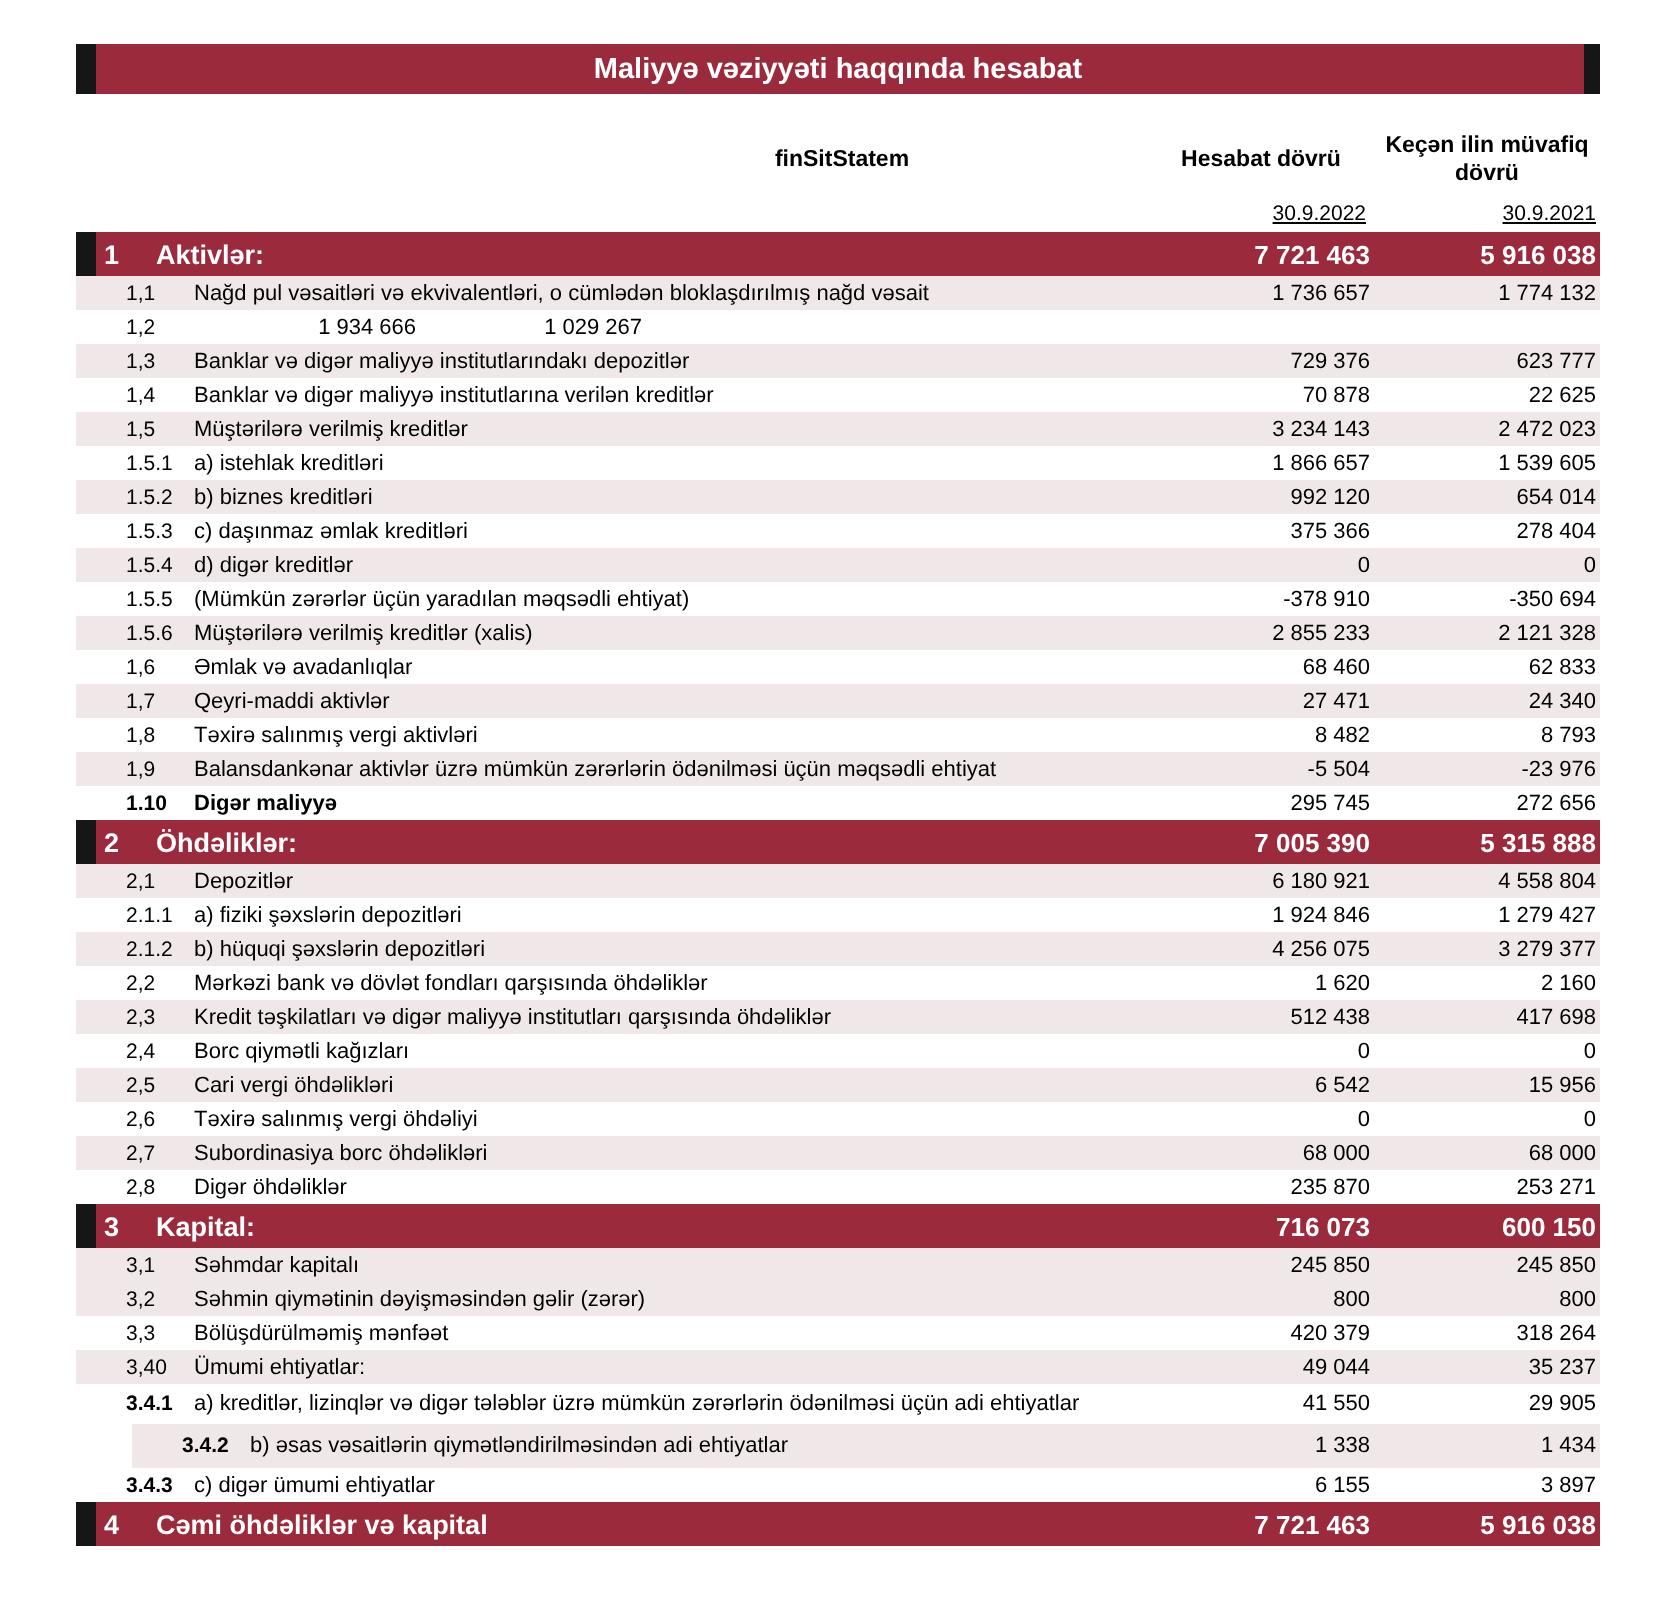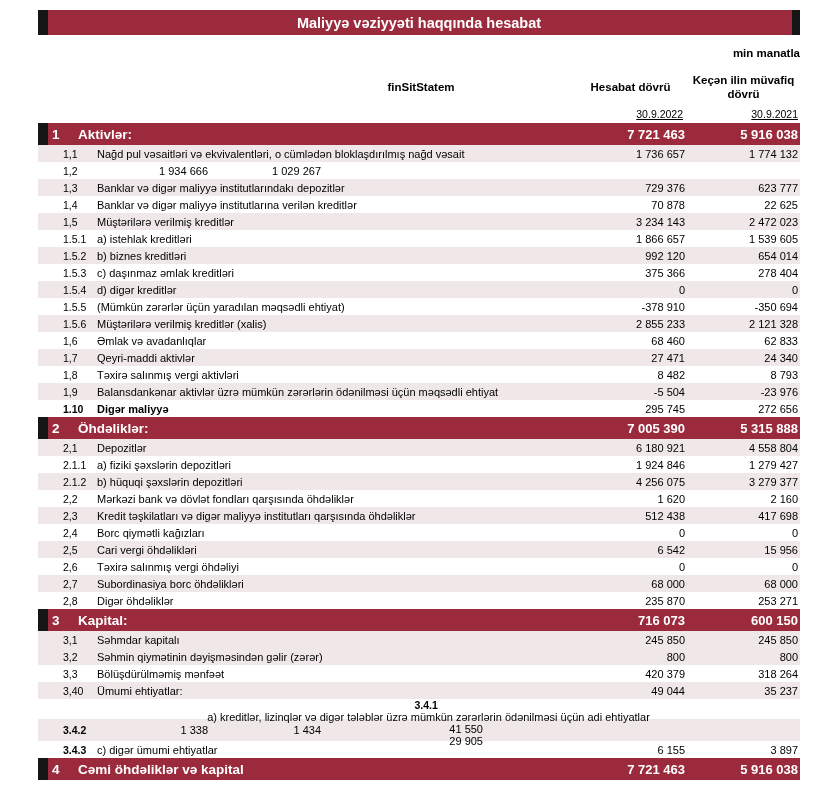--- a/index.html
+++ b/index.html
@@ -12,20 +12,21 @@
   .page { padding:10px 38px 0 38px; }
 
   .title-bar {
     height:25px; margin-bottom:12px;
     display:flex; align-items:center; justify-content:center;
     color:#fff; font-weight:700; font-size:14.5px;
     background:linear-gradient(to right,
       var(--cap) 0, var(--cap) 10px,
       var(--accent) 10px, var(--accent) calc(100% - 8px),
       var(--cap) calc(100% - 8px), var(--cap) 100%);
+    margin-top:12px;
   }
 
   .unit-row { height:15px; margin-bottom:4px; text-align:right; font-weight:700; font-size:11.5px; }
 
   .head-row { position:relative; display:flex; align-items:center; height:42px; font-weight:700; font-size:11.5px; }
   .head-label { position:absolute; left:4px; right:0; text-align:center; }
   .head-spacer { flex:1; }
   .head-col { width:113px; text-align:center; line-height:1.25; position:relative; }
 
   .date-row { display:flex; height:15px; font-size:10.5px; align-items:flex-start; }
@@ -36,39 +37,36 @@
     display:flex; align-items:center; height:22px;
     color:#fff; font-weight:700; font-size:13.5px;
     background:linear-gradient(to right, var(--cap) 0, var(--cap) 10px, var(--accent) 10px, var(--accent) 100%);
   }
   .s-num { width:40px; padding-left:14px; box-sizing:border-box; }
   .s-title { flex:1; }
   .s-val { width:113px; text-align:right; padding-right:2px; font-size:13px; box-sizing:border-box; }
 
   .row { display:flex; align-items:center; height:17px; font-size:11px;padding-left:19px; }
   .row.shaded { background:var(--shade); }
-  .row.tall { height:20px;flex-direction:column; }
-  .row.medium { height:22px; }
+  .row.tall { height:20px; }
+  .row.medium { height:22px;margin-left:28px; }
   .c-num { width:40px; padding-left:6px; box-sizing:border-box; font-size:10.5px; white-space:nowrap; }
   .c-label { flex:1 1 0; min-width:0; white-space:nowrap; }
   .c-val { width:113px; text-align:right; padding-right:2px; box-sizing:border-box; white-space:nowrap; }
   .bold { font-weight:700; }
 </style>
 </head>
 <body>
 
 <div class="page">
 
   <div class="title-bar">
     <span>Maliyyə vəziyyəti haqqında hesabat</span>
   </div>
 
-  <div class="unit-row">
-    <span>min manatla</span>
-  </div>
 
   <div class="head-row">
     <div class="head-label">finSitStatem</div>
     <div class="head-spacer"></div>
     <div class="head-col">Hesabat dövrü</div>
     <div class="head-col">Keçən ilin müvafiq dövrü</div>
   </div>
 
   <div class="date-row">
     <div class="date-spacer"></div>
@@ -275,20 +273,21 @@
         <div class="c-val">35 237</div>
       </div>
       <div class="row tall">
         <div class="c-num bold">3.4.1</div>
         <div class="c-label">a) kreditlər, lizinqlər və digər tələblər üzrə mümkün zərərlərin ödənilməsi üçün adi ehtiyatlar</div>
         <div class="c-val">41 550</div>
         <div class="c-val">29 905</div>
       </div>
       <div class="row shaded medium">
         <div class="c-num bold">3.4.2</div>
+        <div class="c-label">b) əsas vəsaitlərin qiymətləndirilməsindən adi ehtiyatlar</div>
         <div class="c-val">1 338</div>
         <div class="c-val">1 434</div>
       </div>
       <div class="row">
         <div class="c-num bold">3.4.3</div>
         <div class="c-label">c) digər ümumi ehtiyatlar</div>
         <div class="c-val">6 155</div>
         <div class="c-val">3 897</div>
       </div>
       <div class="section-row">

